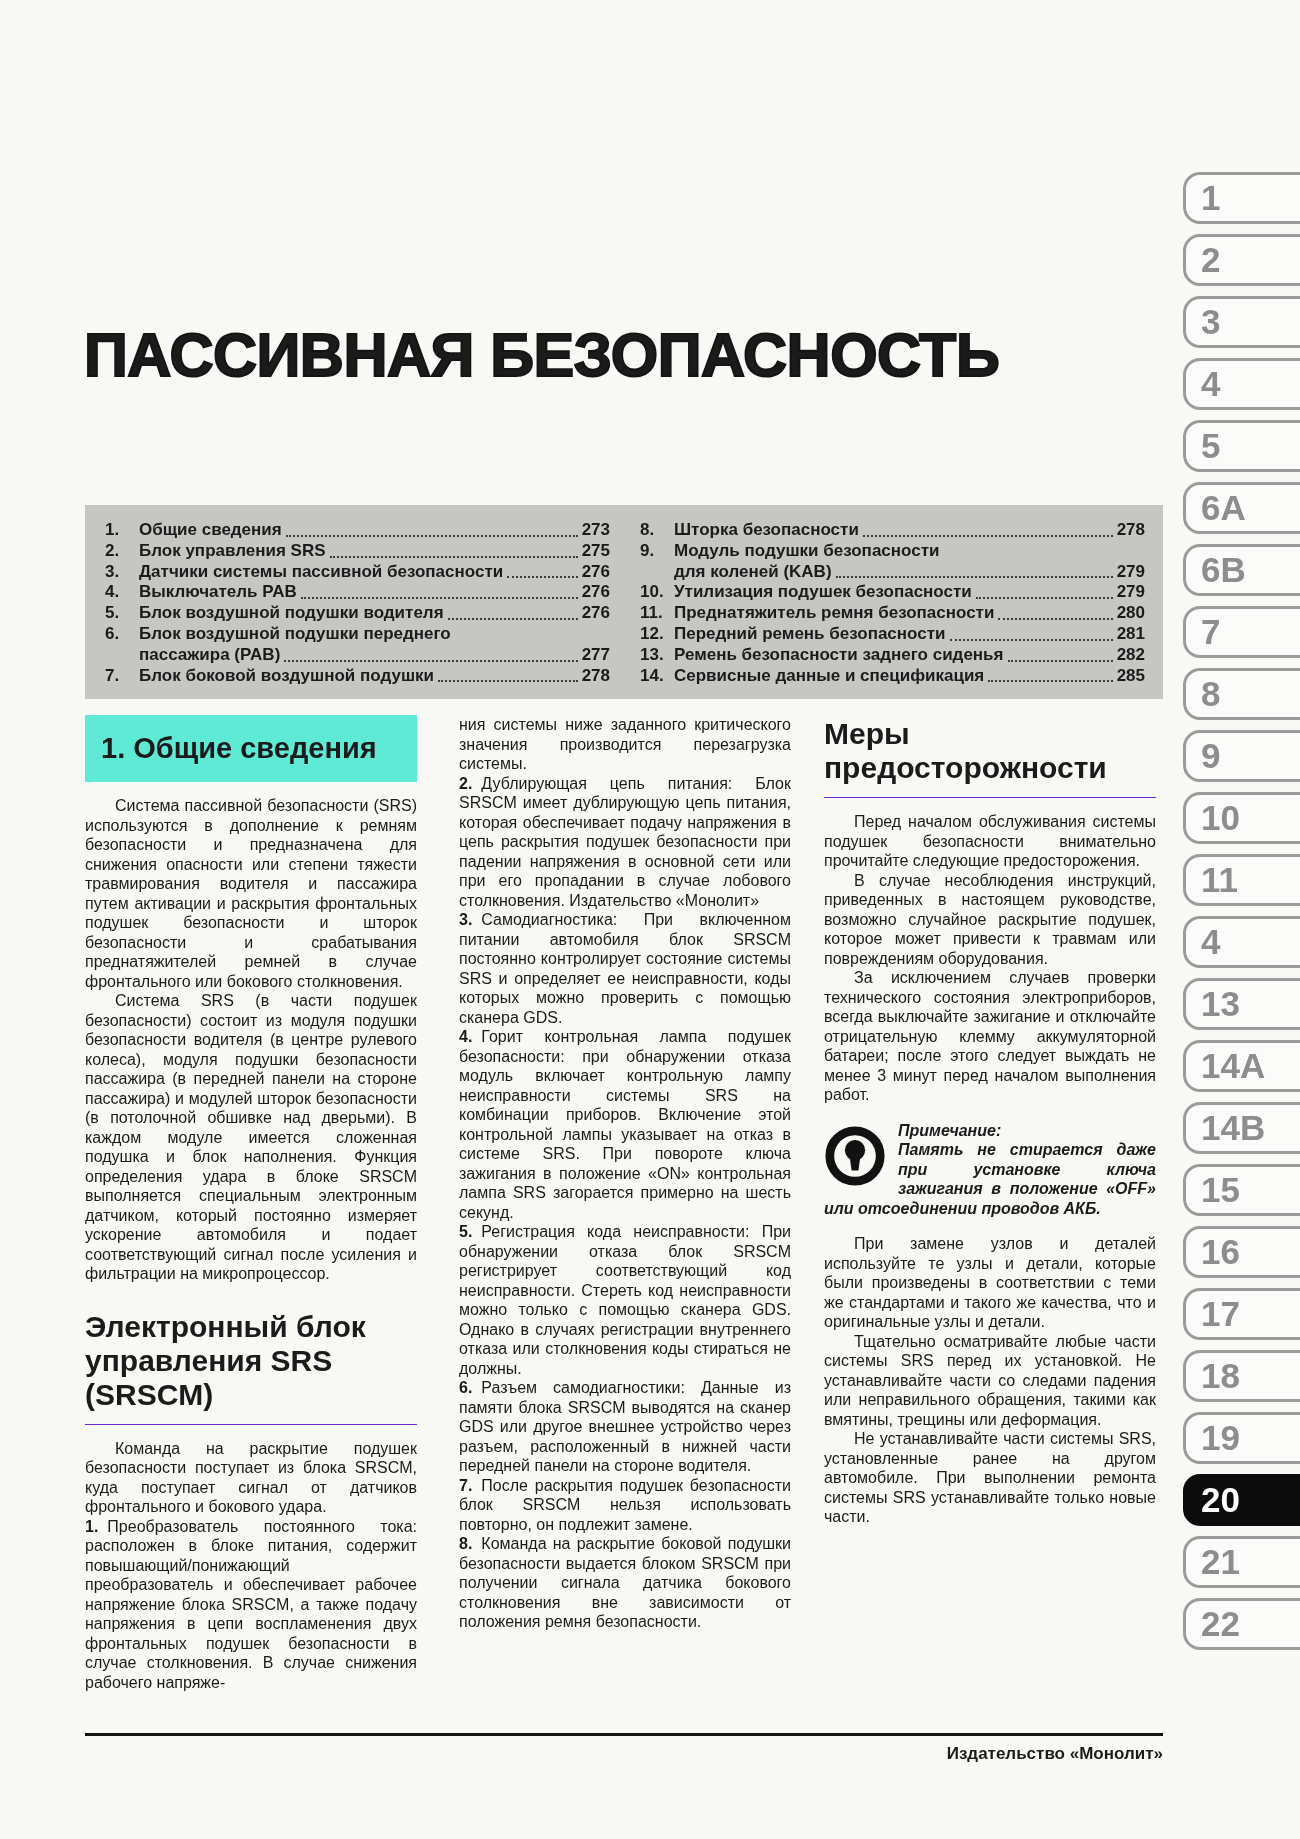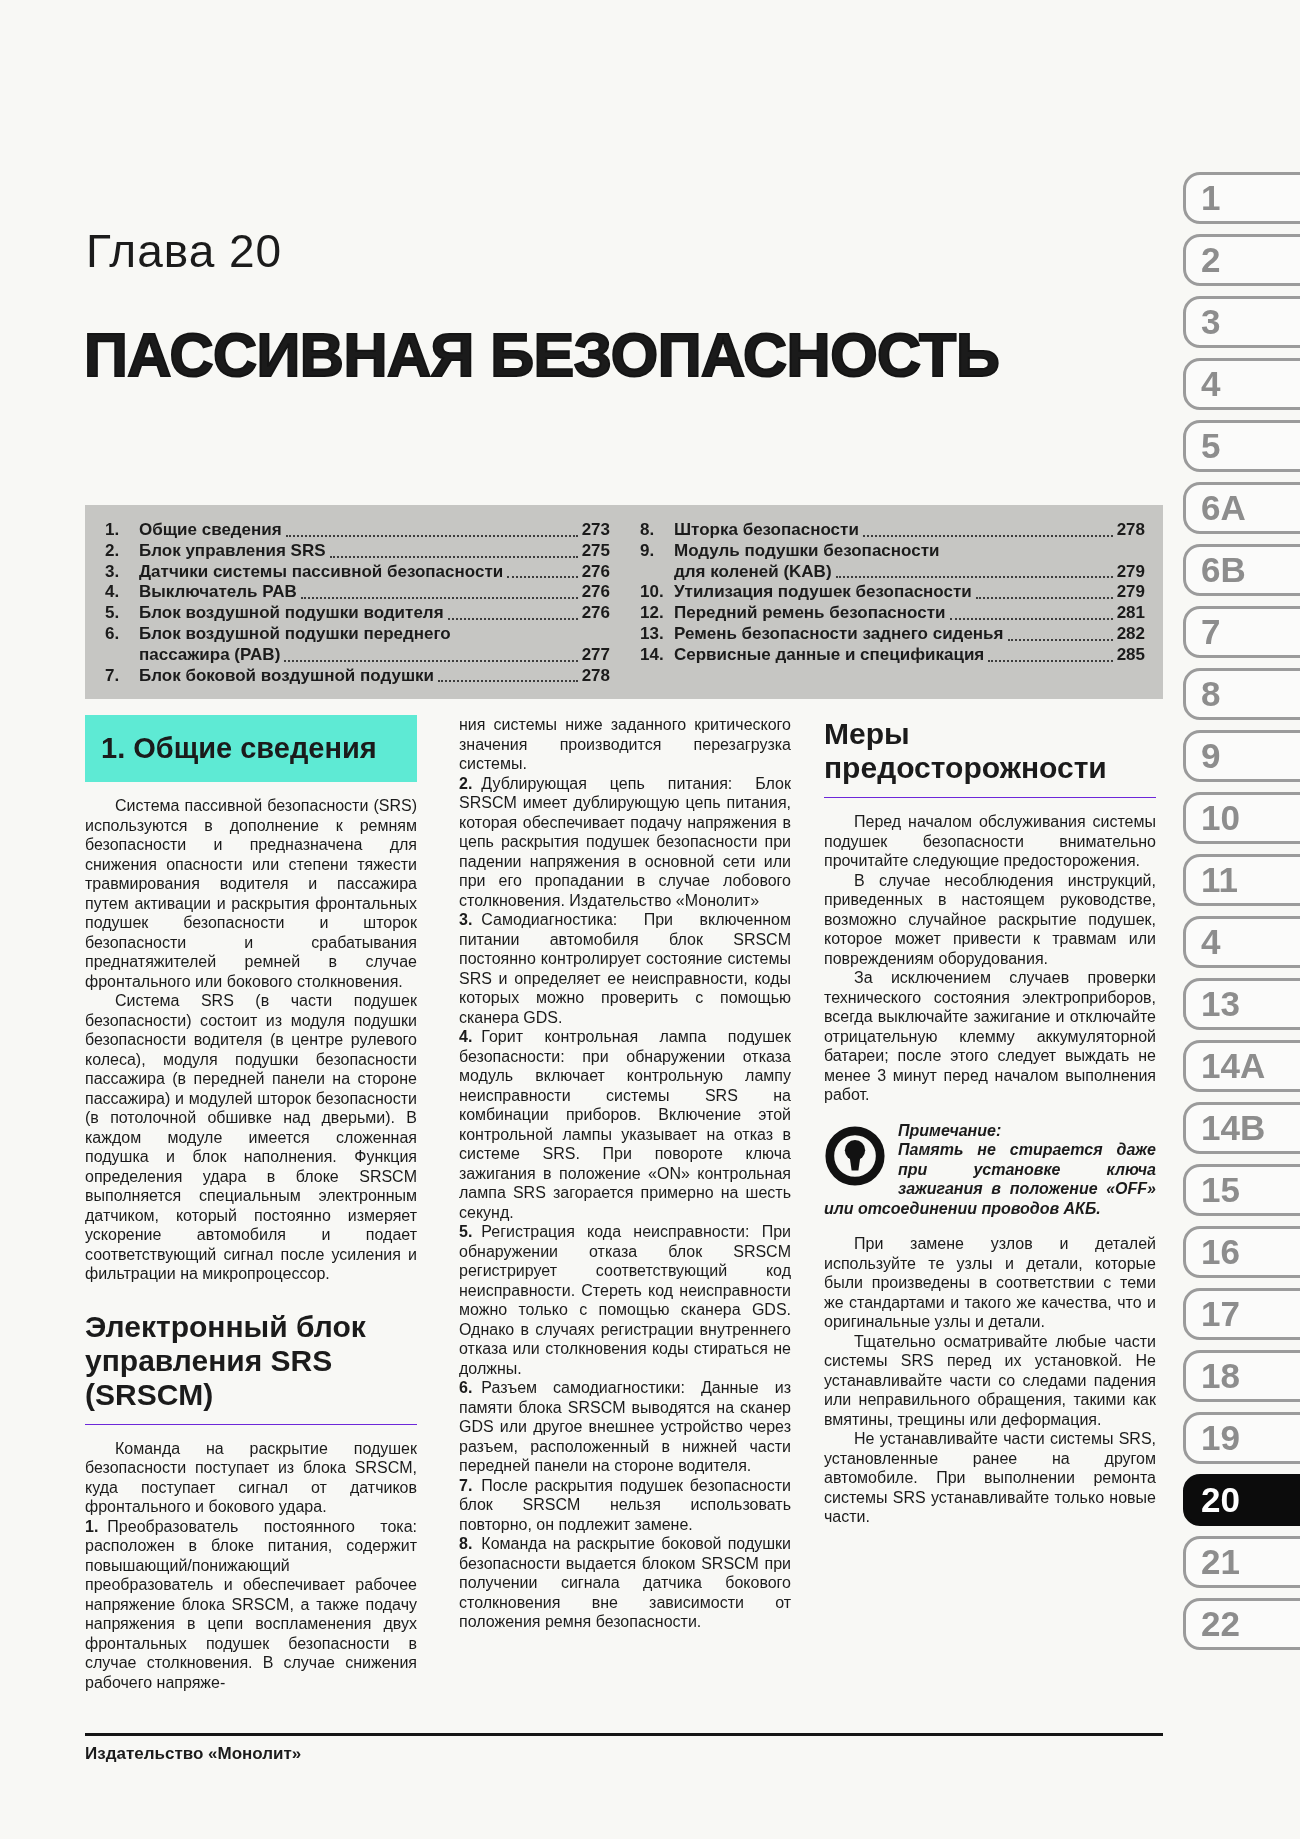--- a/index.html
+++ b/index.html
@@ -38,36 +38,35 @@
   .item{margin:0;}
   .item b{margin-right:9px;}
 
   
   .note{margin:16px 0;font-style:italic;font-weight:bold;}
   .note-icon{float:left;width:62px;height:62px;margin:4px 12px 2px 0;}
   .note p{margin:0;}
 
   
   .rule{position:absolute;left:85px;top:1733px;width:1078px;height:3px;background:#151515;}
-  .footer{position:absolute;left:85px;top:1744px;width:1078px;text-align:left;
+  .footer{position:absolute;left:85px;top:1744px;width:1078px;text-align:right;
           font-weight:bold;font-size:17px;}
 
   
   .tabs{position:absolute;left:1183px;top:172px;width:140px;}
   .tab{box-sizing:border-box;width:134px;height:52px;margin-bottom:10px;background:#fbfbfa;
        border:3px solid #9b9b9b;border-radius:17px;color:#8d8d8d;
        font-size:35px;font-weight:bold;line-height:45px;padding-left:15px;}
   .tab.active{background:#0c0c0c;border-color:#0c0c0c;color:#ffffff;}
 </style>
 </head>
 <body>
 
 <div class="page">
 
-  <div class="chapter">Глава 20</div>
   <h1 class="title">ПАССИВНАЯ БЕЗОПАСНОСТЬ</h1>
 
   <div class="toc">
     <div class="toc-col">
       <div class="toc-entry">
         <span class="tnum">1.</span>
         <span class="tbody">
             <span class="tline">
               <span class="tlabel">Общие сведения</span>
               <span class="dots"></span>
@@ -160,20 +159,30 @@
             </span>
         </span>
       </div>
       <div class="toc-entry">
         <span class="tnum">10.</span>
         <span class="tbody">
             <span class="tline">
               <span class="tlabel">Утилизация подушек безопасности</span>
               <span class="dots"></span>
               <span class="tpage">279</span>
+            </span>
+          </span>
+      </div>
+      <div class="toc-entry">
+        <span class="tnum">11.</span>
+        <span class="tbody">
+            <span class="tline">
+              <span class="tlabel">Преднатяжитель ремня безопасности</span>
+              <span class="dots"></span>
+              <span class="tpage">280</span>
             </span>
           </span>
       </div>
       <div class="toc-entry">
         <span class="tnum">12.</span>
         <span class="tbody">
             <span class="tline">
               <span class="tlabel">Передний ремень безопасности</span>
               <span class="dots"></span>
               <span class="tpage">281</span>

